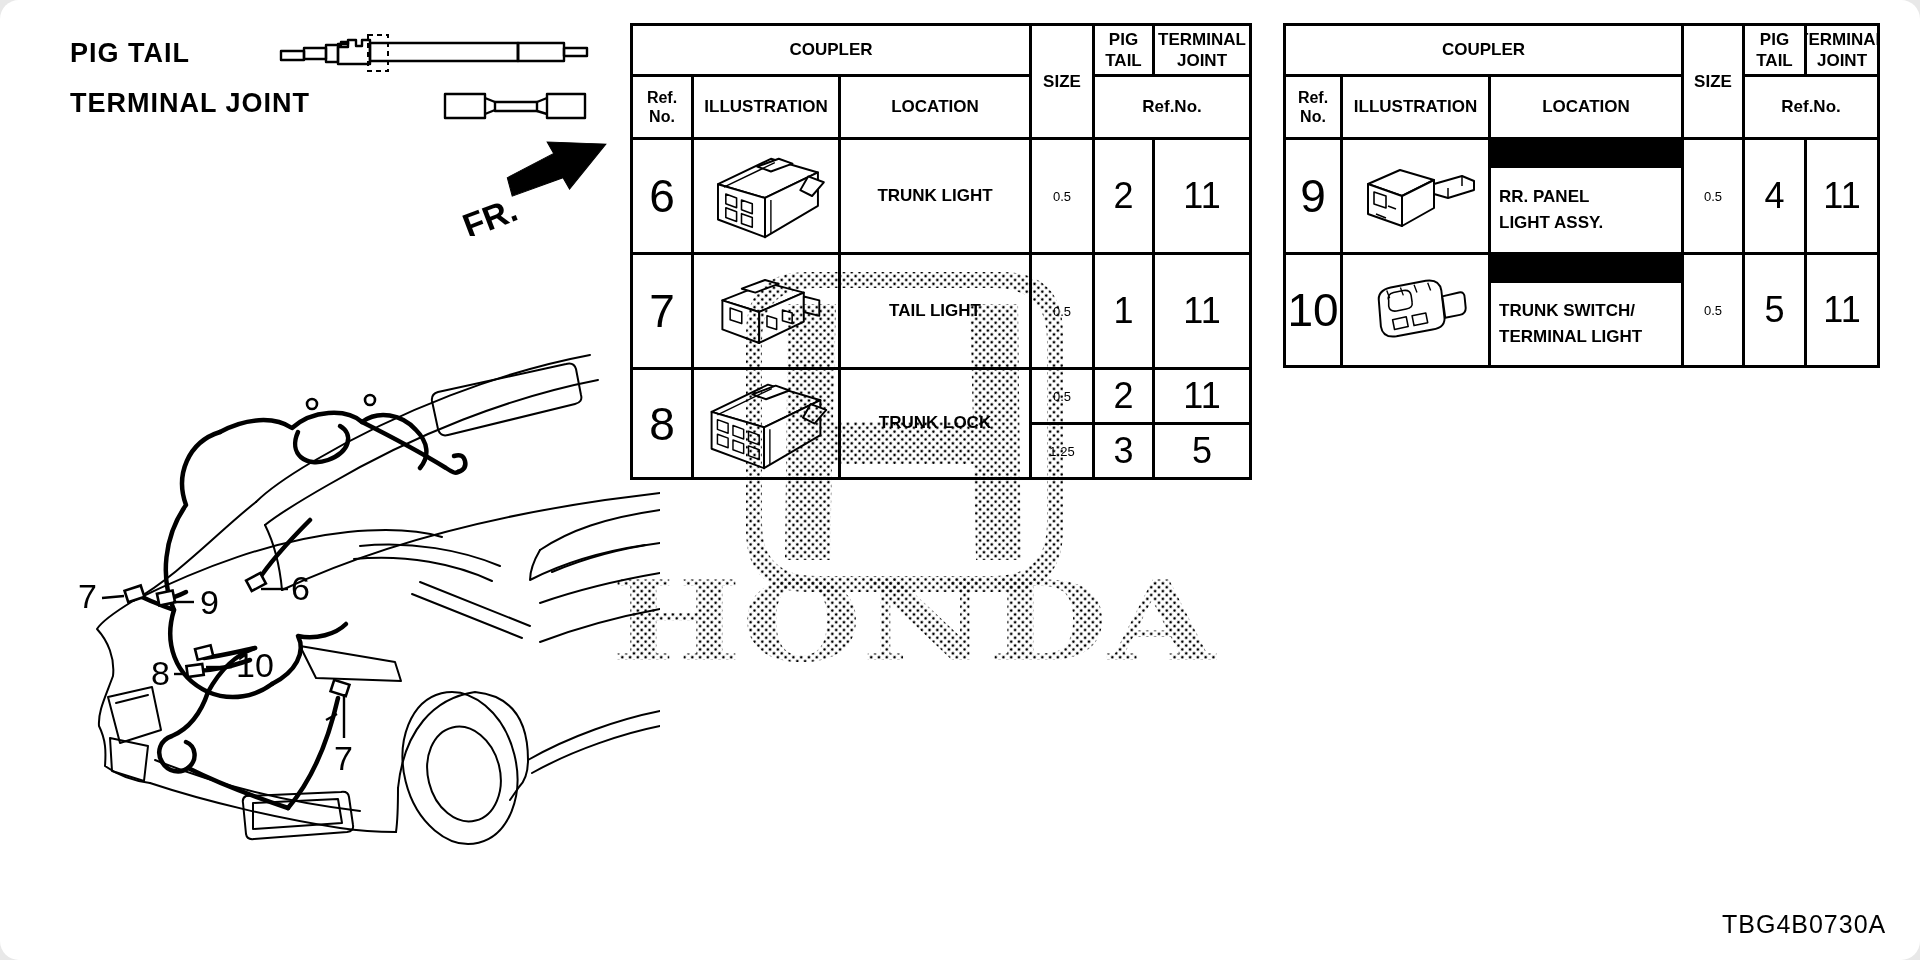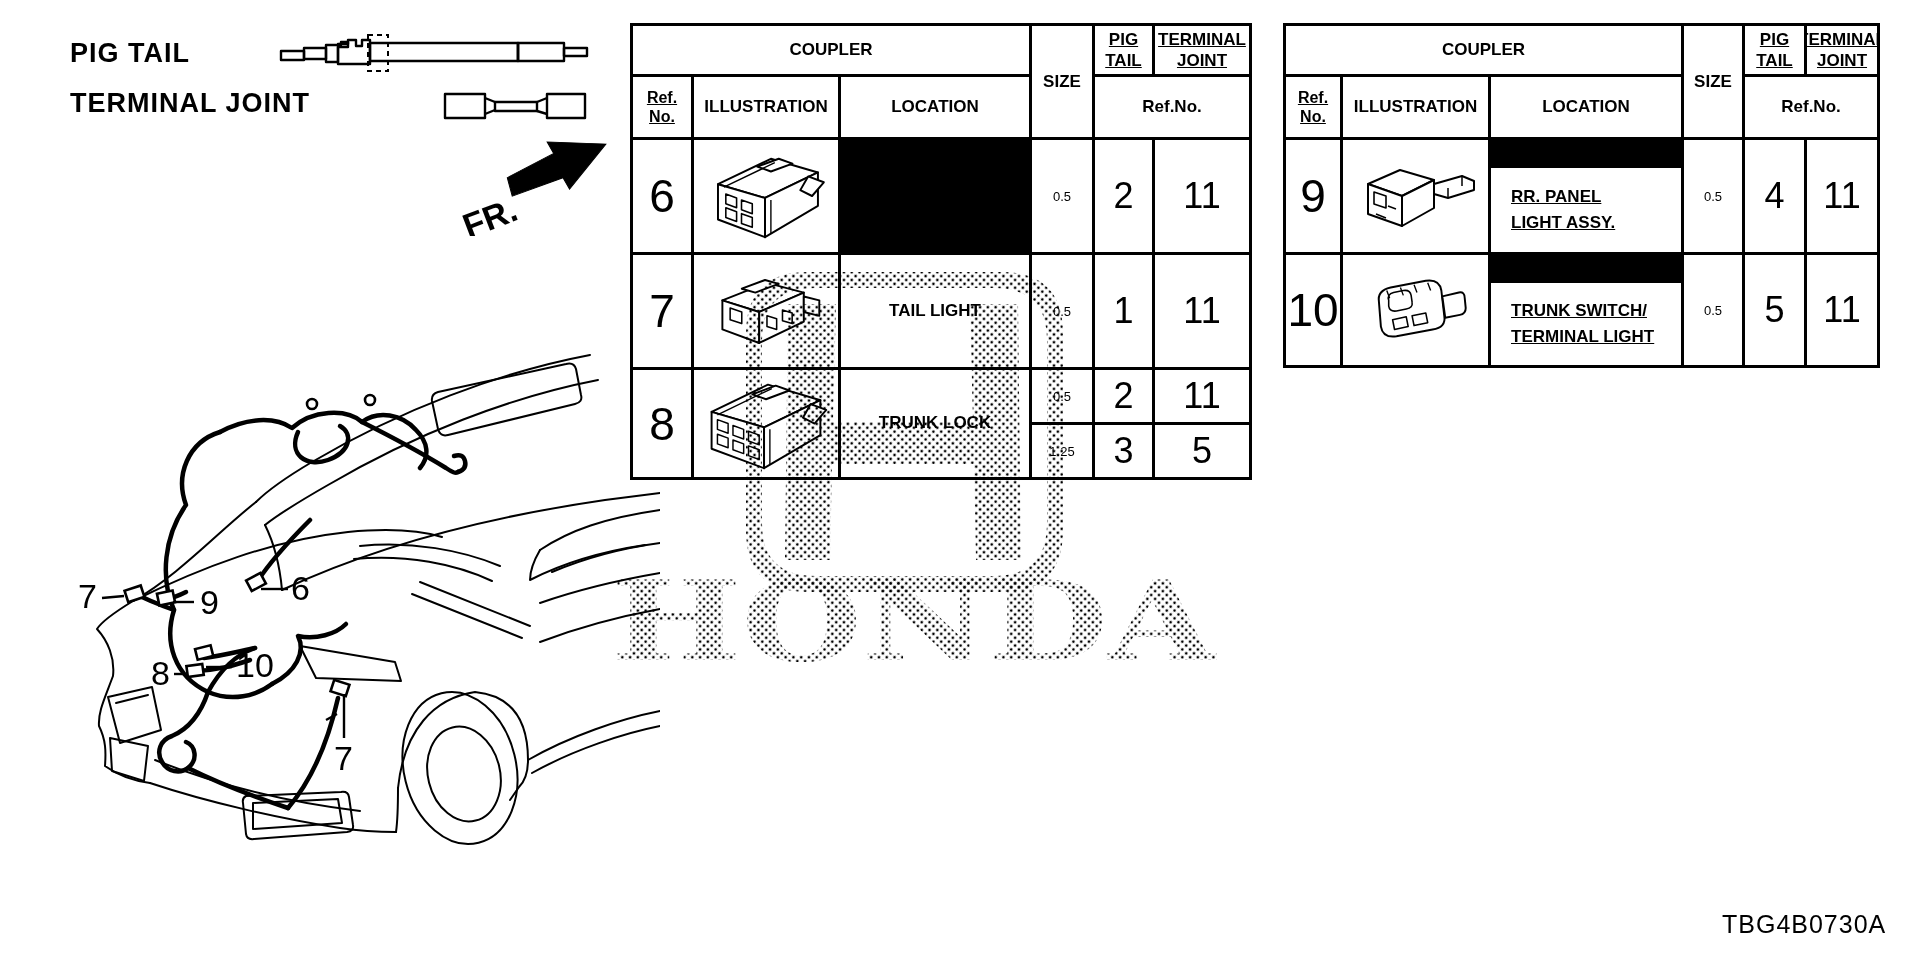--- a/index.html
+++ b/index.html
@@ -1,35 +1,35 @@
 <!DOCTYPE html>
 <html><head>
 <meta charset="utf-8">
 <style>
   html,body{margin:0;padding:0;background:#e8e8e8;}
   .stage{
     position:relative;width:1920px;height:960px;background:#ffffff;
-    font-family:"Liberation Sans",sans-serif;color:#000;overflow:hidden;
+    font-family:"Liberation Sans",sans-serif;color:#000;overflow:hidden;border-radius:19px;
   }
   .abs{position:absolute;}
   .legend-label{font-weight:bold;font-size:27px;letter-spacing:1px;color:#000;}
   
   .parts-table{
     position:absolute;display:grid;background:#000;border:3px solid #000;gap:3px;
   }
   .cell{
     background:#fff;display:flex;align-items:center;justify-content:center;
     text-align:center;overflow:hidden;
   }
   .hdr{font-weight:bold;font-size:17px;line-height:1.25;}
   .hdr-sm{font-weight:bold;font-size:16px;line-height:1.2;}
-  .pre{white-space:pre-line;text-decoration:underline;}
+  .pre{white-space:pre-line;}
   .bigref{font-size:46px;font-weight:400;}
   .loc{font-weight:bold;font-size:17px;line-height:1.55;}
-  .loc-left{justify-content:flex-start;text-align:left;padding-left:20px;margin-top:28px;}
+  .loc-left{justify-content:flex-start;text-align:left;padding-left:8px;margin-top:28px;}
   .sizeval{font-size:13px;font-weight:400;}
   .val{font-size:36px;font-weight:400;}
   .partcode{font-size:25px;letter-spacing:1px;}
   .wm{pointer-events:none;}
   svg{display:block;}
 </style>
 </head>
 <body>
 
 <div class="stage">
@@ -181,20 +181,21 @@
           <path d="M16 38 L70 12 L118 26 L64 52 Z"></path>
           <path d="M16 38 L16 74 L64 92 L64 52 Z"></path>
           <path d="M64 92 L64 52 L118 26 L118 60 Z"></path>
           <path d="M56 20 L78 12 L92 17 L70 25 Z"></path>
           <path d="M108 30 L124 36 L112 50 L100 44 Z"></path>
           <path d="M24 48 l11 4 l0 10 l-11 -4 Z M40 54 l11 4 l0 10 l-11 -4 Z M24 62 l11 4 l0 10 l-11 -4 Z M40 68 l11 4 l0 10 l-11 -4 Z" stroke-width="1.6"></path>
           <path d="M22 41 L74 16 M70 54 L70 88" stroke-width="1.4" fill="none"></path>
         </g>
       </svg>
     </div>
+    <div class="cell loc" style="grid-area:3/3">TRUNK LIGHT</div>
     <div class="cell sizeval" style="grid-area:3/4">0.5</div>
     <div class="cell val" style="grid-area:3/5">2</div>
     <div class="cell val" style="grid-area:3/6">11</div>
 
     <div class="cell bigref" style="grid-area:4/1">7</div>
     <div class="cell" style="grid-area:4/2">
       <svg width="126" height="88" viewBox="0 0 130 90">
         <g stroke="#000" fill="#fff" stroke-width="2" stroke-linejoin="round">
           <path d="M20 34 L66 16 L104 26 L58 46 Z"></path>
           <path d="M20 34 L20 64 L58 78 L58 46 Z"></path>

